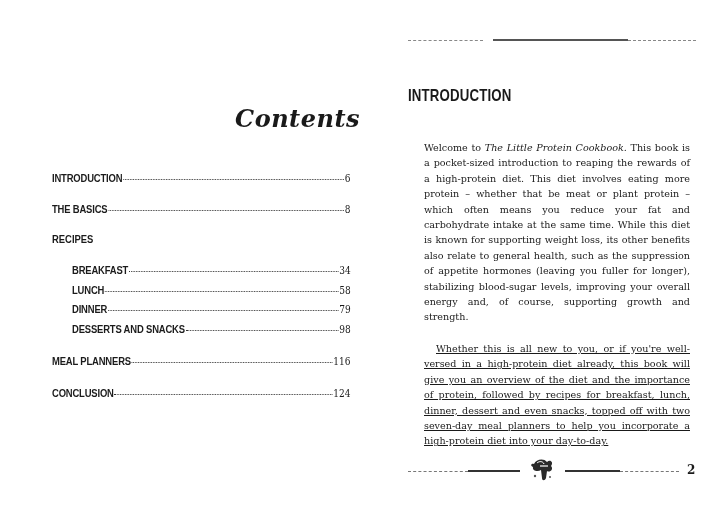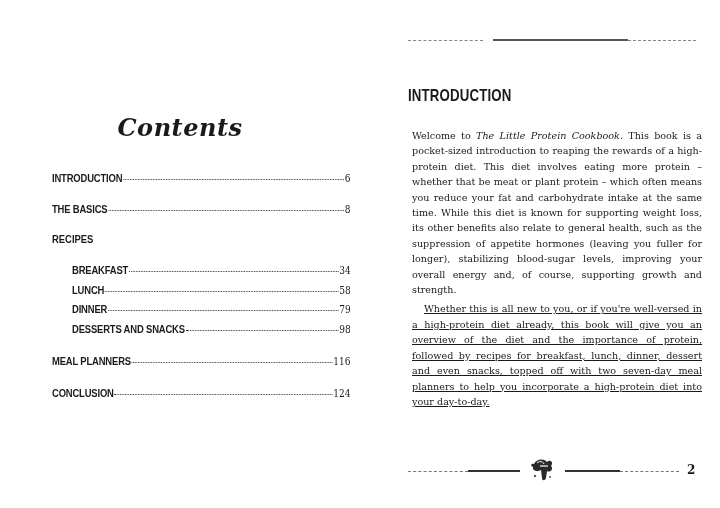--- a/index.html
+++ b/index.html
@@ -5,21 +5,21 @@
   html, body { margin: 0; padding: 0; }
   body {
     width: 720px; height: 508px; background: #ffffff; position: relative; overflow: hidden;
     color: #1a1a1a;
   }
   .page { position: absolute; top: 0; height: 508px; }
   .page-left { left: 0; width: 360px; }
   .page-right { left: 360px; width: 360px; }
 
   .toc-title {
-    position: absolute; left: 0; width: 360px; top: 113px; text-align: center;
+    position: absolute; left: 0; width: 360px; top: 104px; text-align: right;
     font-family: "DejaVu Serif", serif; font-style: italic; font-weight: bold;
     font-size: 24px; letter-spacing: 0.5px; color: #1a1a1a;
   }
   .toc-row {
     position: absolute; display: flex; align-items: baseline;
     font-family: "Liberation Sans", sans-serif; font-weight: bold; font-size: 11.5px;
     transform: scaleX(0.82); transform-origin: left center;
     color: #1b1b1b;
   }
   .toc-label { white-space: nowrap; letter-spacing: -0.2px; }
@@ -44,21 +44,21 @@
   .intro-heading {
     position: absolute; left: 408px; top: 86px;
     font-family: "Liberation Sans", sans-serif; font-weight: bold; font-size: 17px;
     transform: scaleX(0.78); transform-origin: left top; color: #1a1a1a; letter-spacing: 0.2px;
   }
   .body-text {
     position: absolute; left: 408px; top: 124px; width: 298px;
     font-family: "DejaVu Serif", serif; font-size: 9.6px; line-height: 15.4px;
     text-align: justify; color: #1a1a1a;
   }
-  .body-text p { margin: 4px; }
+  .body-text p { margin: 16px; }
   .body-text p + p { text-indent: 12px; text-decoration: underline; }
   .body-text em { font-style: italic; }
 
   .footer-rule { position: absolute; top: 470px; height: 3px; }
   .footer-left { left: 408px; width: 112px; }
   .footer-left .d { position: absolute; left: 0; top: 1px; width: 60px; border-top: 1px dashed #777; }
   .footer-left .s { position: absolute; left: 60px; top: 0; width: 52px; border-top: 2px solid #333; }
   .footer-right { left: 565px; width: 114px; }
   .footer-right .s { position: absolute; left: 0; top: 0; width: 55px; border-top: 2px solid #333; }
   .footer-right .d { position: absolute; left: 55px; top: 1px; width: 59px; border-top: 1px dashed #777; }

